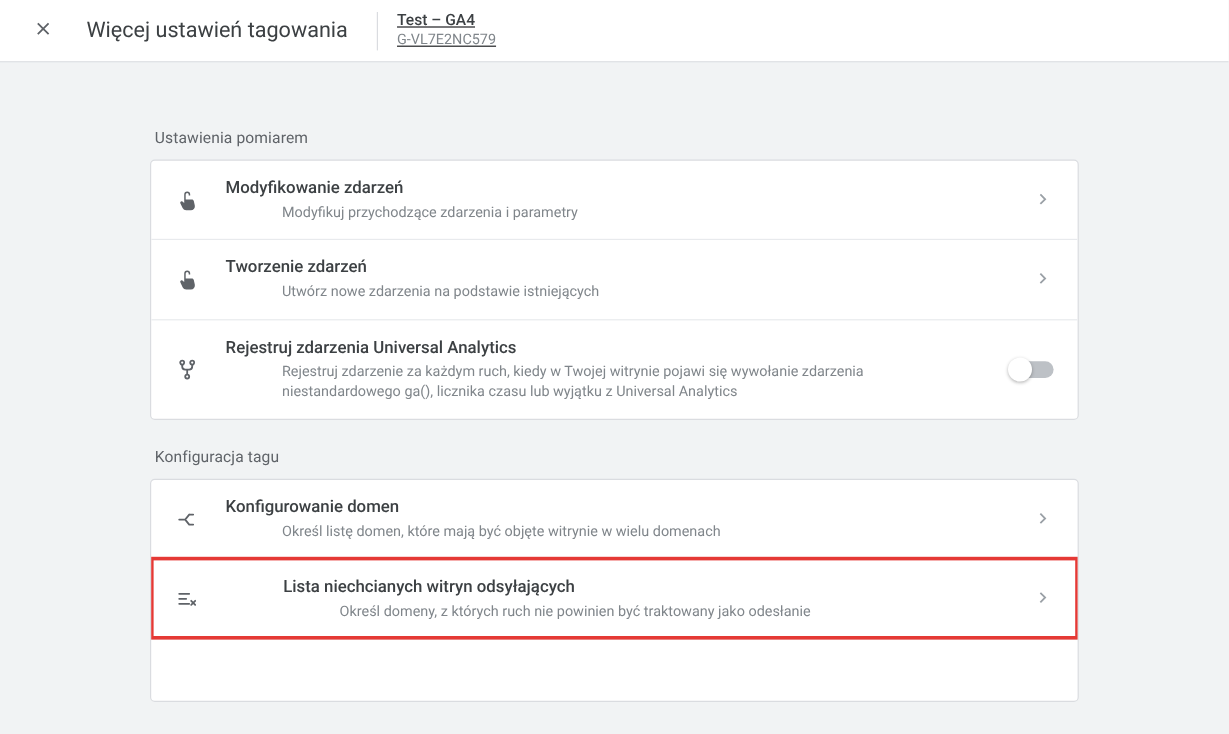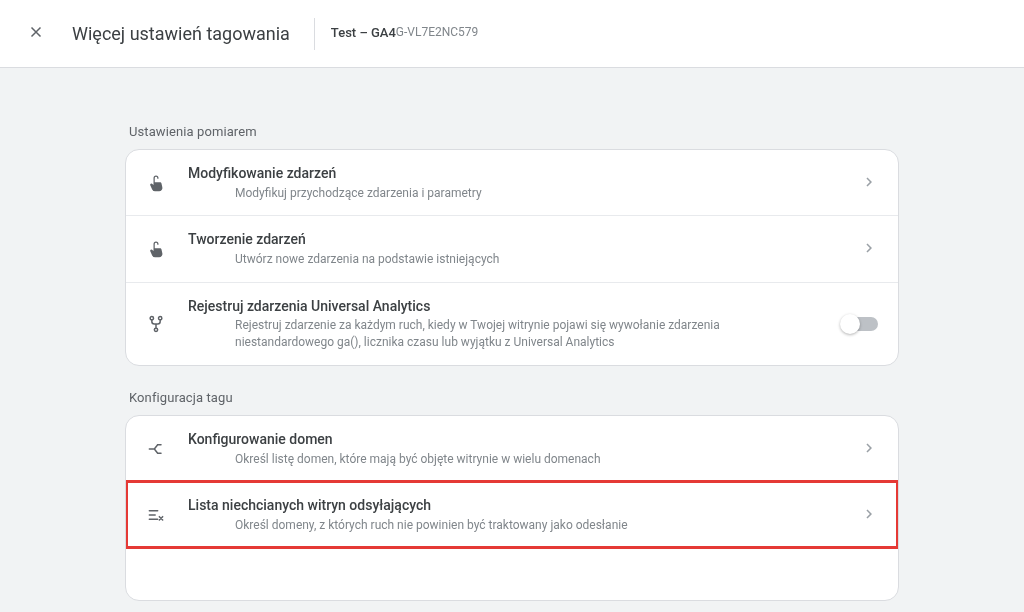--- a/index.html
+++ b/index.html
@@ -4,21 +4,21 @@
 <style>
   * { box-sizing: border-box; margin: 0; padding: 0; }
   body {
     font-family: 'Google Sans', Roboto, Arial, sans-serif;
     background: #f1f3f4;
     color: #202124;
     font-size: 14px;
   }
   .header {
     background: #fff;
-    height: 68px;
+    height: 52px;
     display: flex;
     align-items: center;
     padding: 0 16px;
     border-bottom: 1px solid #dadce0;
   }
   .close-btn {
     width: 40px;
     height: 40px;
     display: flex;
     align-items: center;
@@ -36,22 +36,23 @@
     font-weight: 400;
   }
   .header-divider {
     width: 1px;
     height: 32px;
     background: #dadce0;
     margin-right: 16px;
   }
   .header-sub {
     display: flex;
-    flex-direction: row;
+    flex-direction: column;
     line-height: 1.25;
+    text-decoration: underline;
   }
   .header-sub-title {
     font-size: 13px;
     font-weight: 500;
     color: #3c4043;
   }
   .header-sub-id {
     font-size: 12px;
     color: #80868b;
   }
@@ -62,21 +63,21 @@
   }
   .section-title {
     font-size: 13px;
     color: #5f6368;
     margin: 16px 0 10px 4px;
     letter-spacing: .1px;
   }
   .card {
     background: #fff;
     border: 1px solid #dadce0;
-    border-radius: 14px;
+    border-radius: 4px;
     overflow: hidden;
     margin-bottom: 24px;
   }
   .row {
     display: flex;
     align-items: center;
     padding: 14px 18px;
     position: relative;
     cursor: pointer;
     min-height: 52px;
@@ -137,20 +138,21 @@
     height: 20px;
     background: #fff;
     border-radius: 50%;
     box-shadow: 0 1px 3px rgba(0,0,0,.3);
   }
   .highlight {
     outline: 3px solid #e53935;
     outline-offset: -2px;
     position: relative;
     z-index: 1;
+    gap: 48px;
   }
 </style>
 </head>
 <body>
 
 <div class="header">
   <div class="close-btn">
     <span>
       <svg viewBox="0 0 24 24" fill="none" stroke="currentColor" stroke-width="2">
           <path d="M18 6 6 18M6 6l12 12"></path>

